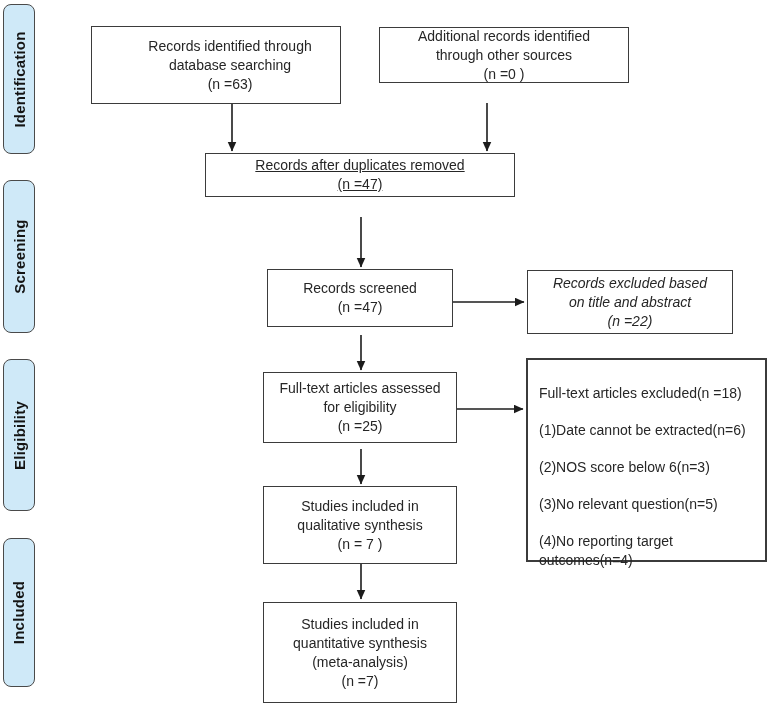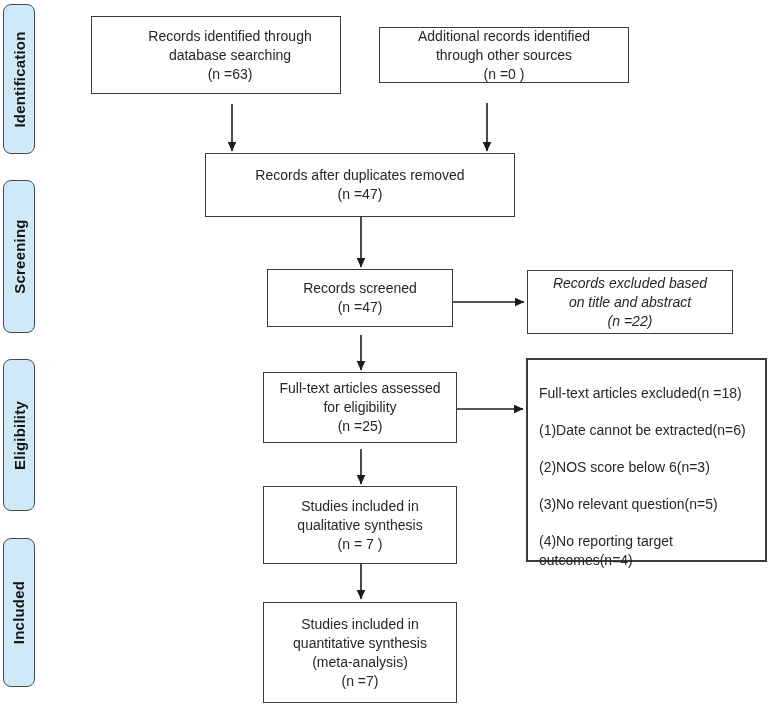--- a/index.html
+++ b/index.html
@@ -94,33 +94,33 @@
   <div class="stage" style="top:180px;height:153px;">
     <span>Screening</span>
   </div>
   <div class="stage" style="top:359px;height:152px;">
     <span>Eligibility</span>
   </div>
   <div class="stage" style="top:538px;height:149px;">
     <span>Included</span>
   </div>
 
-  <div class="box" style="left:91px;top:16px;width:250px;height:78px;padding-left:28px;">
+  <div class="box" style="left:91px;top:26px;width:250px;height:78px;padding-left:28px;">
     <span>Records identified through
 database searching
 (n =63)</span>
   </div>
 
   <div class="box" style="left:379px;top:27px;width:250px;height:56px;">
     <span>Additional records identified
 through other sources
 (n =0 )</span>
   </div>
 
-  <div class="box" style="left:205px;top:153px;width:310px;height:64px;">
+  <div class="box" style="left:205px;top:153px;width:310px;height:44px;text-decoration:underline;">
     <span>Records after duplicates removed
 (n =47)</span>
   </div>
 
   <div class="box" style="left:267px;top:269px;width:186px;height:58px;">
     <span>Records screened
 (n =47)</span>
   </div>
 
   <div class="box" style="left:527px;top:270px;width:206px;height:64px;font-style:italic;">

